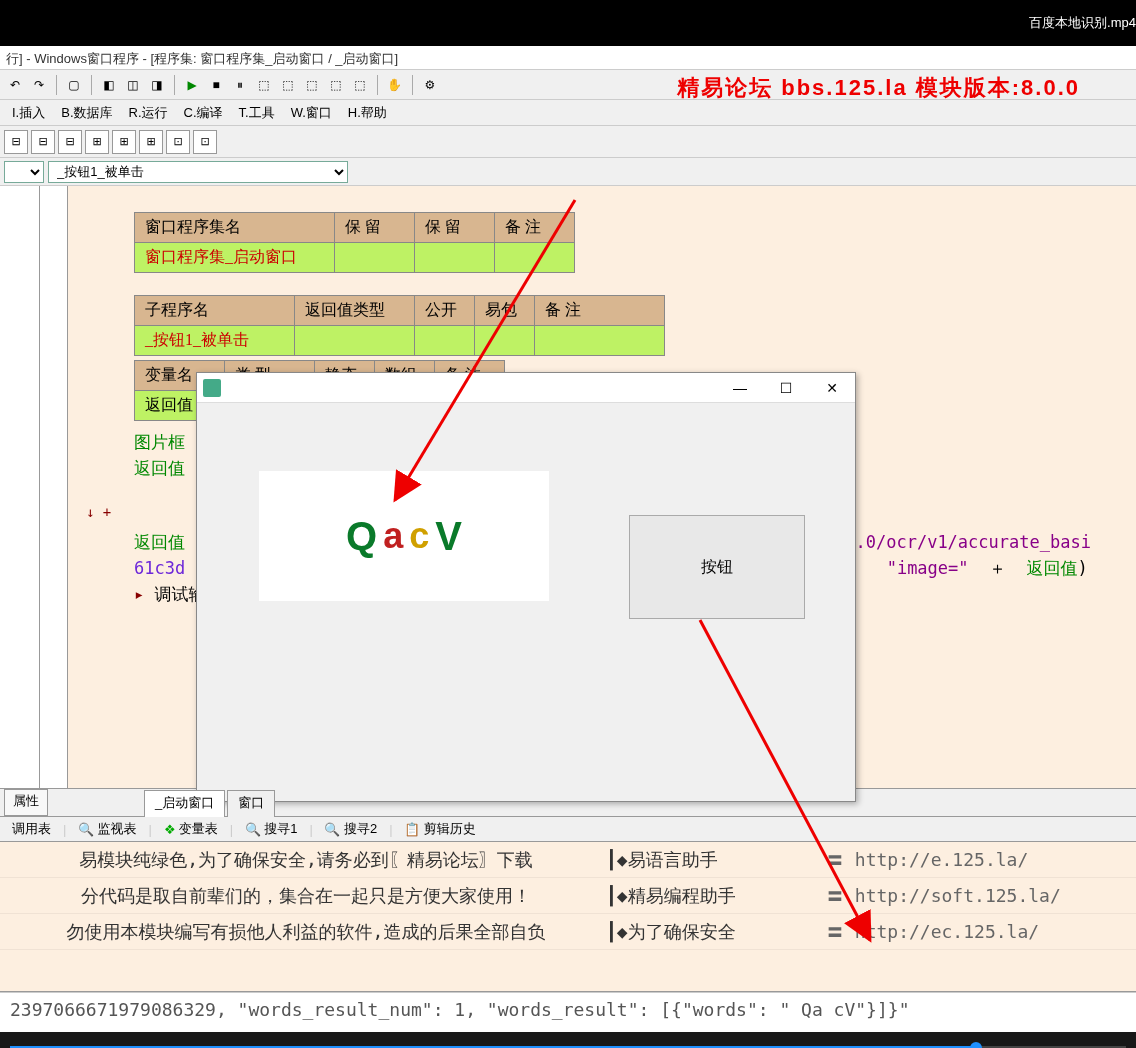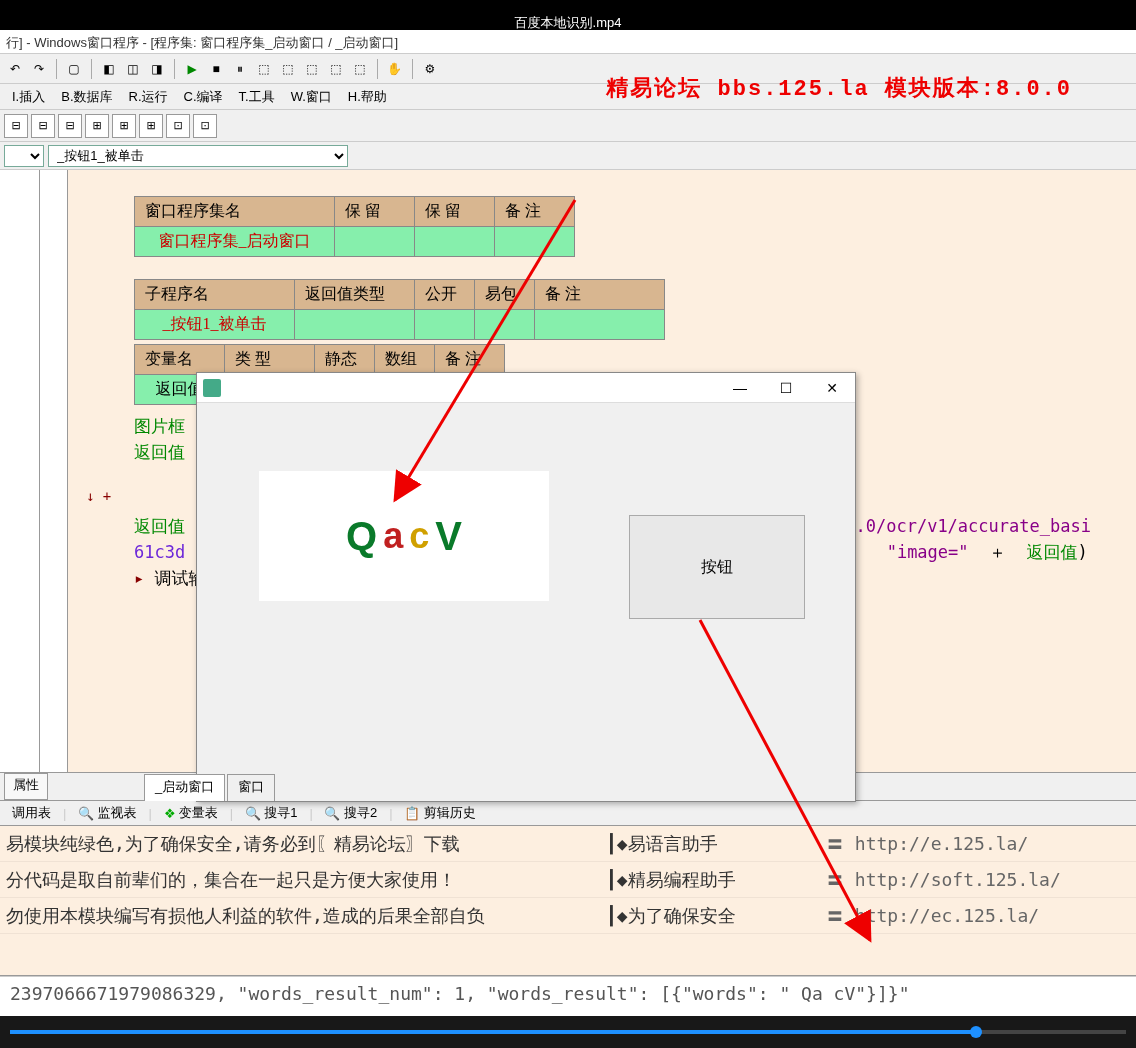--- a/index.html
+++ b/index.html
@@ -1,19 +1,19 @@
 <!DOCTYPE html>
 <html><head>
 <meta charset="utf-8">
 <style>
 * { box-sizing: border-box; margin: 0; padding: 0; }
 body { font-family: "Microsoft YaHei", SimSun, sans-serif; font-size: 13px; background: #fff; width: 1136px; height: 1048px; overflow: hidden; position: relative; }
 
 
-.video-title { background: #000; color: #fff; text-align: center; height: 30px; line-height: 46px; font-size: 13px; }
+.video-title { background: #000; color: #fff; text-align: right; height: 46px; line-height: 46px; font-size: 13px; }
 
 
 .window-title { background: #fff; padding: 4px 6px; height: 24px; font-size: 13px; color: #333; border-bottom: 1px solid #ccc; }
 
 
 .toolbar { background: #f0f0f0; border-bottom: 1px solid #ccc; height: 30px; display: flex; align-items: center; padding: 0 4px; gap: 2px; }
 .tb-btn { width: 22px; height: 22px; display: inline-flex; align-items: center; justify-content: center; border: 1px solid transparent; font-size: 12px; cursor: pointer; }
 .tb-sep { width: 1px; height: 20px; background: #aaa; margin: 0 4px; }
 
 .menubar { background: #f0f0f0; border-bottom: 1px solid #ccc; height: 26px; display: flex; align-items: center; padding: 0 4px; }
@@ -30,30 +30,30 @@
 
 .main { display: flex; height: calc(100% - 46px - 24px - 30px - 26px - 32px - 28px - 28px - 200px - 32px); background: #fdf0e0; position: relative; }
 .left-panel { width: 68px; background: #fff; border-right: 1px solid #999; position: relative; }
 .left-panel-inner { width: 40px; height: 100%; border-right: 1px solid #999; background: #fff; }
 
 .code-area { flex: 1; background: #fdefe0; padding: 16px; position: relative; overflow: hidden; font-family: SimSun, monospace; }
 
 table.code-table { border-collapse: collapse; margin: 10px 0 0 50px; }
 table.code-table td, table.code-table th { border: 1px solid #888; padding: 4px 10px; font-size: 16px; font-family: SimSun; }
 table.code-table th { background: #d8b690; color: #000; font-weight: normal; text-align: left; }
-table.code-table td { background: #86efac; text-align: center; }
+table.code-table td { background: #bef264; }
 .red-txt { color: #c00; }
 .green-txt { color: #080; }
 .purple-txt { color: #808; }
 .orange-txt { color: #6d28d9; }
 
 .code-lines { margin: 8px 0 0 50px; font-size: 17px; font-family: SimSun, monospace; line-height: 26px; }
 .gutter { position: absolute; left: 18px; top: 318px; font-size: 14px; color: #800; }
 
-.banner-text { position: absolute; right: 64px; top: 73px; font-size: 22px; font-family: Liberation Mono, monospace; letter-spacing: 2px; }
+.banner-text { position: absolute; right: 56px; top: 73px; font-size: 22px; font-family: Liberation Sans, sans-serif; letter-spacing: 2px; }
 .banner-text .r1 { color: #e00; font-weight: bold; }
 
 
 .app-window { position: absolute; left: 196px; top: 372px; width: 660px; height: 430px; background: #f0f0f0; border: 1px solid #888; box-shadow: 2px 2px 6px rgba(0,0,0,0.3); }
 .app-titlebar { height: 30px; background: #fff; display: flex; align-items: center; justify-content: space-between; padding: 0 0 0 6px; border-bottom: 1px solid #ddd; }
 .app-icon { width: 18px; height: 18px; background: #4a8; border-radius: 2px; display: inline-block; }
 .app-controls { display: flex; }
 .app-ctrl { width: 46px; height: 30px; display: flex; align-items: center; justify-content: center; font-size: 14px; cursor: pointer; font-family: Arial; }
 .app-body { padding: 30px; position: relative; height: calc(100% - 30px); }
 .captcha-box { position: absolute; left: 62px; top: 68px; width: 290px; height: 130px; background: #fff; display: flex; align-items: center; justify-content: center; }
@@ -70,21 +70,21 @@
 .code-tab { border: 1px solid #999; border-bottom: none; padding: 3px 10px; background: #f0f0f0; font-size: 13px; margin-right: 2px; position: relative; top: 1px; }
 .code-tab.active { background: #fff; }
 
 
 .output-tabs { height: 26px; background: #f0f0f0; border-top: 1px solid #999; border-bottom: 1px solid #999; display: flex; align-items: center; padding: 0 4px; gap: 4px; }
 .out-tab { padding: 3px 8px; font-size: 13px; cursor: pointer; display: flex; align-items: center; gap: 3px; }
 
 
 .output-content { height: 150px; background: #fdefe0; border-bottom: 1px solid #999; font-family: SimSun, monospace; font-size: 18px; }
 .output-content .row { height: 36px; display: flex; align-items: center; border-bottom: 1px solid rgba(0,0,0,0.05); padding: 0 6px; }
-.output-content .c1 { width: 600px; color: #333; }
+.output-content .c1 { width: 600px; color: #333; text-align: center; }
 .output-content .c2 { width: 220px; color: #333; }
 .output-content .c3 { color: #666; }
 
 .result-line { height: 40px; background: #fff; border-top: 1px solid #ccc; padding: 6px 10px; font-size: 18px; font-family: SimSun, monospace; color: #555; }
 
 
 .timeline { height: 32px; background: #181818; position: relative; }
 .timeline-track { position: absolute; left: 10px; right: 10px; top: 14px; height: 4px; background: #444; }
 .timeline-progress { position: absolute; left: 10px; top: 14px; height: 4px; background: #1e90ff; width: 85%; }
 .timeline-thumb { position: absolute; top: 10px; width: 12px; height: 12px; background: #1e90ff; border-radius: 50%; left: calc(10px + 85% - 6px); }

